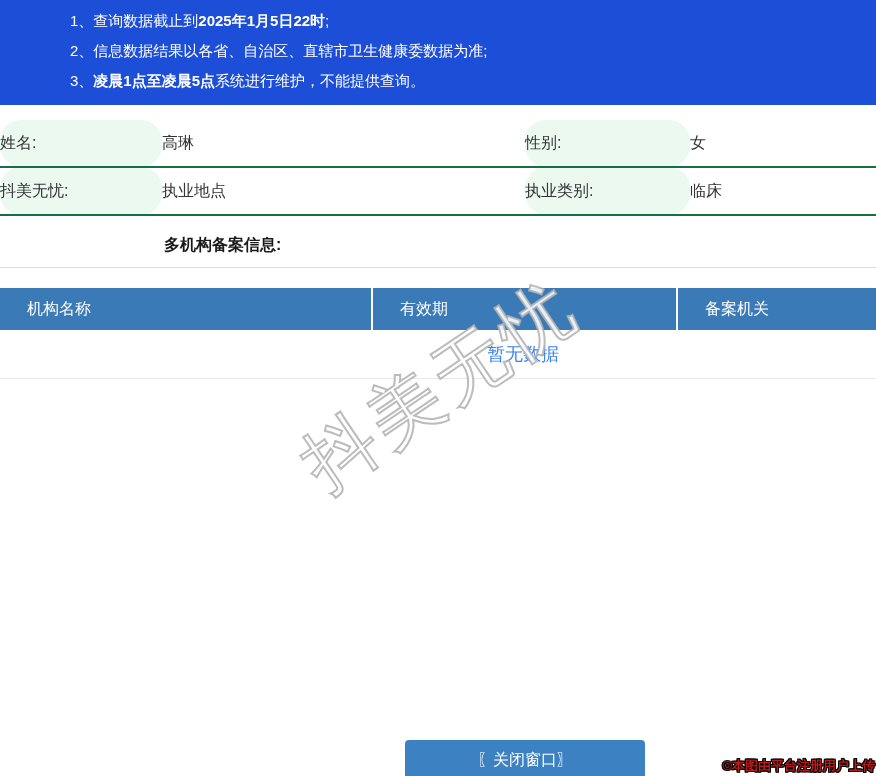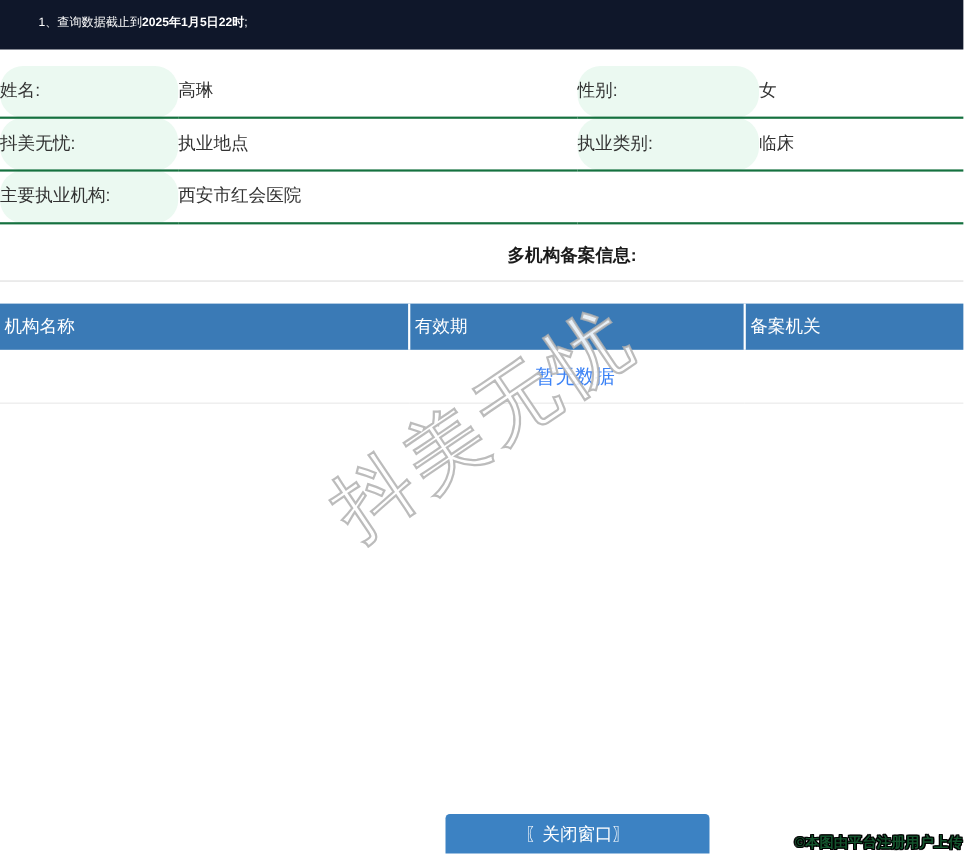--- a/index.html
+++ b/index.html
@@ -3,50 +3,50 @@
 <meta charset="utf-8">
 <style>
   html,body{margin:0;padding:0;}
   body{
     width:876px;height:776px;position:relative;overflow:hidden;
     background:#fff;font-family:"Liberation Sans","DejaVu Sans",sans-serif;
     color:#333;
   }
   
   .notice{
-    background:#0f172a;color:#fff;
-    padding:6px 10px 9px 35px;font-size:11px;
+    background:#1d4ed8;color:#fff;
+    padding:6px 10px 9px 70px;font-size:15px;
   }
   .notice p{margin:0;line-height:30px;font-weight:normal;}
   .notice b{font-weight:bold;}
   
   table.info{
     width:876px;border-collapse:collapse;table-layout:fixed;margin-top:15px;
   }
   table.info td{
     border-bottom:2px solid #15713f;
     padding:12px 0;line-height:22px;font-size:16px;
     vertical-align:top;color:#333;
   }
   td.lbl{background:#ebf9f1;padding-left:8px;padding-right:28px;border-radius:21px;}
   td.val1{padding-left:8px;}
   td.val2{padding-left:10px;}
   
   .section-title{
-    margin-top:18px;padding-left:164px;text-align:center;
+    margin-top:18px;padding-left:164px;text-align:left;
     font-size:16px;font-weight:bold;color:#1a1a1a;line-height:22px;
   }
   .divider{margin-top:11px;border-top:1px solid #dcdcdc;height:0;}
   
   table.records{
     width:876px;border-collapse:collapse;table-layout:fixed;margin-top:20px;
   }
   table.records th{
     background:#3a7ab6;color:#fff;font-weight:normal;
-    font-size:16px;text-align:left;padding:10px 0 10px 4px;height:22px;
+    font-size:16px;text-align:left;padding:10px 0 10px 27px;height:22px;
   }
   th.sep{border-right:2px solid #fff;}
   td.empty{
     padding:12px 0 12px 170px;text-align:center;color:#3b82f6;
     font-size:18px;border-bottom:1px solid #e8e8e8;margin-top:19px;
   }
   
   .close-btn{
     position:absolute;left:405px;top:740px;width:240px;height:40px;
     background:#3c82c3;border:none;border-radius:4px;
@@ -58,29 +58,31 @@
     position:absolute;left:260px;top:345px;width:360px;
     transform:rotate(-34deg);text-align:center;
     font-size:72px;letter-spacing:6px;line-height:80px;
     color:rgba(255,255,255,0.88);
     -webkit-text-stroke:2px rgba(176,176,176,0.85);
     pointer-events:none;z-index:5;
   }
   
   .copyright{
     position:absolute;right:1px;bottom:1px;z-index:6;
-    font-size:13px;font-weight:bold;color:#14532d;
+    font-size:13px;font-weight:bold;color:#b91c1c;
     text-shadow:-1px -1px 0 #000,1px -1px 0 #000,-1px 1px 0 #000,1px 1px 0 #000,0 1px 0 #000,0 -1px 0 #000,1px 0 0 #000,-1px 0 0 #000;
   }
 </style>
 </head>
 <body>
 
 <div class="notice">
   <p><span>1、</span><span>查询数据截止到</span><b>2025年1月5日22时</b><span>;</span></p>
+  <p><span>2、</span><span>信息数据结果以各省、自治区、直辖市卫生健康委数据为准;</span><b></b><span></span></p>
+  <p><span>3、</span><span></span><b>凌晨1点至凌晨5点</b><span>系统进行维护，不能提供查询。</span></p>
 </div>
 
 <table class="info">
   <colgroup>
       <col style="width:162px">
       <col style="width:363px">
       <col style="width:165px">
       <col style="width:186px">
     </colgroup>
   <tbody>
@@ -88,24 +90,20 @@
     <td class="lbl">姓名:</td>
     <td class="val1">高琳</td>
     <td class="lbl">性别:</td>
     <td class="val2">女</td>
   </tr>
   <tr>
     <td class="lbl">抖美无忧:</td>
     <td class="val1">执业地点</td>
     <td class="lbl">执业类别:</td>
     <td class="val2">临床</td>
-  </tr>
-  <tr>
-    <td class="lbl">主要执业机构:</td>
-    <td class="val1" colspan="3">西安市红会医院</td>
   </tr>
 </tbody>
   </table>
 
 <div class="section-title">多机构备案信息:</div>
 <div class="divider"></div>
 
 <table class="records">
   <colgroup>
       <col style="width:372px">

